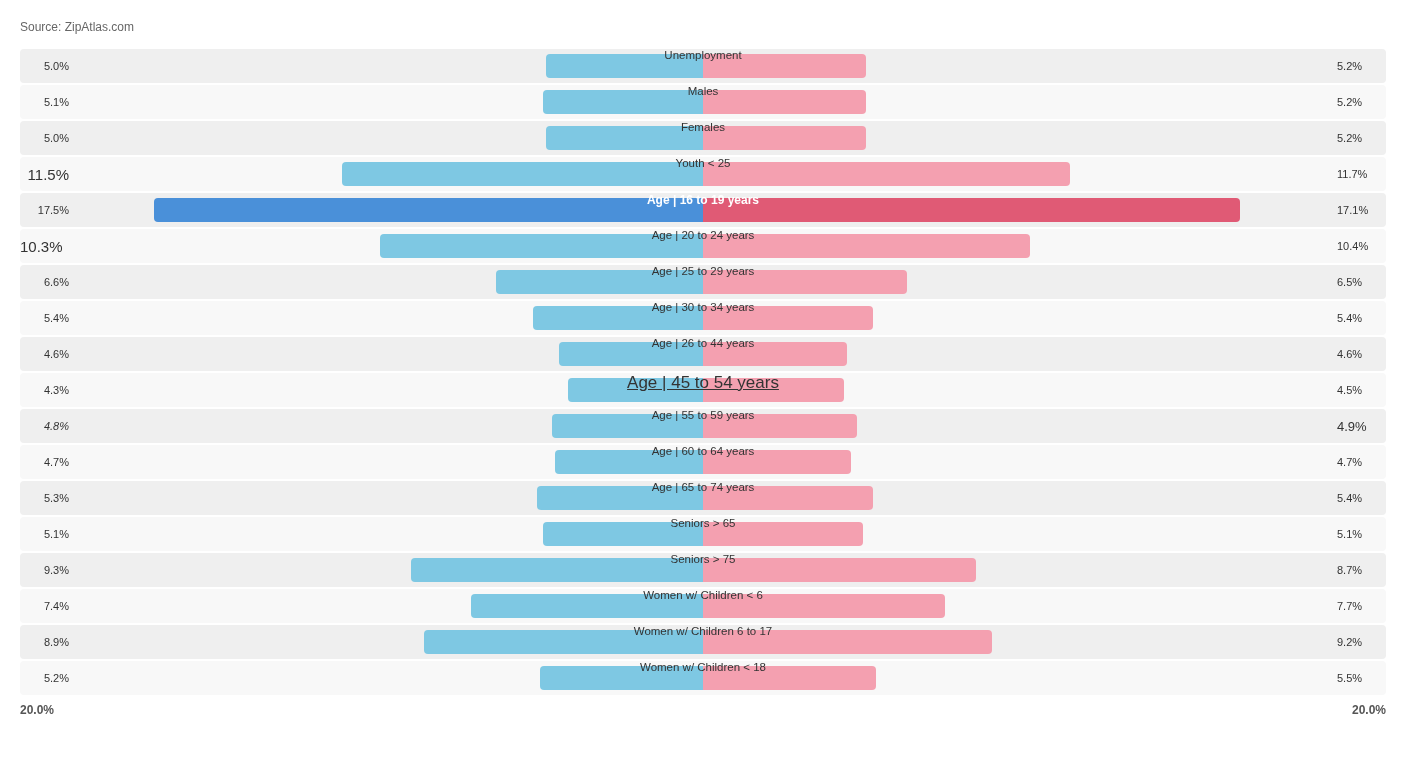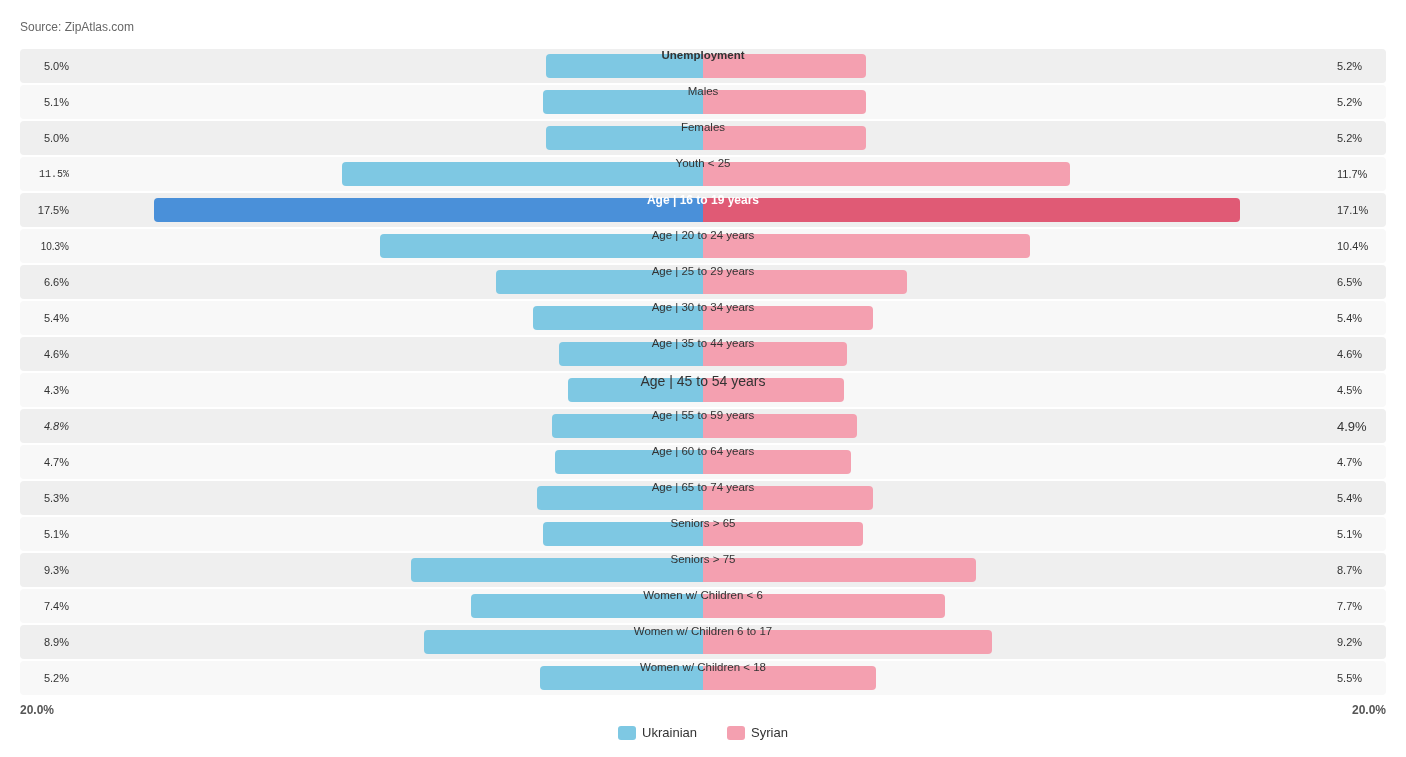--- a/index.html
+++ b/index.html
@@ -96,21 +96,21 @@
 
   <div class="chart-body" id="chart-body">
 
   <div class="row-container">
         <div class="row-bg row-bg-odd"></div>
         <div style="position: absolute; inset: 0px; display: flex; align-items: center;">
           <div style="width: 55px; text-align: right; font-size: 11px; color: rgb(51, 51, 51); padding-right: 6px; flex-shrink: 0; z-index: 20; position: relative;">5.0%</div>
           <div style="flex: 1 1 0%; position: relative; height: 100%;">
             <div style="position: absolute; right: 50%; top: 5px; bottom: 5px; width: 12.5%; border-radius: 4px 0px 0px 4px; background: rgb(126, 200, 227);"></div>
             <div style="position: absolute; left: 50%; top: 5px; bottom: 5px; width: 13%; border-radius: 0px 4px 4px 0px; background: rgb(244, 160, 176);"></div>
-            <div style="position: absolute; left: 50%; transform: translateX(-50%); font-size: 11.5px; color: rgb(51, 51, 51); white-space: nowrap; z-index: 15; font-weight: 700; text-align: center;">Unemployment</div>
+            <div style="position: absolute; left: 50%; transform: translateX(-50%); font-size: 11.5px; color: rgb(51, 51, 51); white-space: nowrap; z-index: 15; font-weight: 400; text-align: center;">Unemployment</div>
           </div>
           <div style="width: 55px; text-align: left; font-size: 11px; color: rgb(51, 51, 51); padding-left: 6px; flex-shrink: 0; z-index: 20; position: relative;">5.2%</div>
         </div>
       </div>
       <div class="row-container">
         <div class="row-bg row-bg-even"></div>
         <div style="position: absolute; inset: 0px; display: flex; align-items: center;">
           <div style="width: 55px; text-align: right; font-size: 11px; color: rgb(51, 51, 51); padding-right: 6px; flex-shrink: 0; z-index: 20; position: relative;">5.1%</div>
           <div style="flex: 1 1 0%; position: relative; height: 100%;">
             <div style="position: absolute; right: 50%; top: 5px; bottom: 5px; width: 12.75%; border-radius: 4px 0px 0px 4px; background: rgb(126, 200, 227);"></div>
@@ -128,21 +128,21 @@
             <div style="position: absolute; right: 50%; top: 5px; bottom: 5px; width: 12.5%; border-radius: 4px 0px 0px 4px; background: rgb(126, 200, 227);"></div>
             <div style="position: absolute; left: 50%; top: 5px; bottom: 5px; width: 13%; border-radius: 0px 4px 4px 0px; background: rgb(244, 160, 176);"></div>
             <div style="position: absolute; left: 50%; transform: translateX(-50%); font-size: 11.5px; color: rgb(51, 51, 51); white-space: nowrap; z-index: 15; font-weight: 500; text-align: center;">Females</div>
           </div>
           <div style="width: 55px; text-align: left; font-size: 11px; color: rgb(51, 51, 51); padding-left: 6px; flex-shrink: 0; z-index: 20; position: relative;">5.2%</div>
         </div>
       </div>
       <div class="row-container">
         <div class="row-bg row-bg-even"></div>
         <div style="position: absolute; inset: 0px; display: flex; align-items: center;">
-          <div style="width: 55px; text-align: right; font-size: 10px; color: rgb(51, 51, 51); padding-right: 6px; flex-shrink: 0; z-index: 20; position: relative; font-family: Liberation Mono, monospace;">11.5%</div>
+          <div style="width: 55px; text-align: right; font-size: 15px; color: rgb(51, 51, 51); padding-right: 6px; flex-shrink: 0; z-index: 20; position: relative;">11.5%</div>
           <div style="flex: 1 1 0%; position: relative; height: 100%;">
             <div style="position: absolute; right: 50%; top: 5px; bottom: 5px; width: 28.75%; border-radius: 4px 0px 0px 4px; background: rgb(126, 200, 227);"></div>
             <div style="position: absolute; left: 50%; top: 5px; bottom: 5px; width: 29.25%; border-radius: 0px 4px 4px 0px; background: rgb(244, 160, 176);"></div>
             <div style="position: absolute; left: 50%; transform: translateX(-50%); font-size: 11.5px; color: rgb(51, 51, 51); white-space: nowrap; z-index: 15; font-weight: 500; text-align: center;">Youth &lt; 25</div>
           </div>
           <div style="width: 55px; text-align: left; font-size: 11px; color: rgb(51, 51, 51); padding-left: 6px; flex-shrink: 0; z-index: 20; position: relative;">11.7%</div>
         </div>
       </div>
       <div class="row-container">
         <div class="row-bg row-bg-odd"></div>
@@ -152,21 +152,21 @@
             <div style="position: absolute; right: 50%; top: 5px; bottom: 5px; width: 43.75%; border-radius: 4px 0px 0px 4px; background: rgb(74, 144, 217);"></div>
             <div style="position: absolute; left: 50%; top: 5px; bottom: 5px; width: 42.75%; border-radius: 0px 4px 4px 0px; background: rgb(224, 90, 117);"></div>
             <div style="position: absolute; left: 50%; transform: translateX(-50%); font-size: 12px; color: rgb(255, 255, 255); white-space: nowrap; z-index: 15; font-weight: bold; text-align: center;">Age | 16 to 19 years</div>
           </div>
           <div style="width: 55px; text-align: left; font-size: 11px; color: rgb(51, 51, 51); padding-left: 6px; flex-shrink: 0; z-index: 20; position: relative;">17.1%</div>
         </div>
       </div>
       <div class="row-container">
         <div class="row-bg row-bg-even"></div>
         <div style="position: absolute; inset: 0px; display: flex; align-items: center;">
-          <div style="width: 55px; text-align: right; font-size: 10px; color: rgb(51, 51, 51); padding-right: 6px; flex-shrink: 0; z-index: 20; position: relative;">10.3%</div>
+          <div style="width: 55px; font-size: 15px; color: rgb(51, 51, 51); padding-right: 6px; flex-shrink: 0; z-index: 20; position: relative;">10.3%</div>
           <div style="flex: 1 1 0%; position: relative; height: 100%;">
             <div style="position: absolute; right: 50%; top: 5px; bottom: 5px; width: 25.75%; border-radius: 4px 0px 0px 4px; background: rgb(126, 200, 227);"></div>
             <div style="position: absolute; left: 50%; top: 5px; bottom: 5px; width: 26%; border-radius: 0px 4px 4px 0px; background: rgb(244, 160, 176);"></div>
             <div style="position: absolute; left: 50%; transform: translateX(-50%); font-size: 11.5px; color: rgb(51, 51, 51); white-space: nowrap; z-index: 15; font-weight: 500; text-align: center;">Age | 20 to 24 years</div>
           </div>
           <div style="width: 55px; text-align: left; font-size: 11px; color: rgb(51, 51, 51); padding-left: 6px; flex-shrink: 0; z-index: 20; position: relative;">10.4%</div>
         </div>
       </div>
       <div class="row-container">
         <div class="row-bg row-bg-odd"></div>
@@ -192,33 +192,33 @@
           <div style="width: 55px; text-align: left; font-size: 11px; color: rgb(51, 51, 51); padding-left: 6px; flex-shrink: 0; z-index: 20; position: relative;">5.4%</div>
         </div>
       </div>
       <div class="row-container">
         <div class="row-bg row-bg-odd"></div>
         <div style="position: absolute; inset: 0px; display: flex; align-items: center;">
           <div style="width: 55px; text-align: right; font-size: 11px; color: rgb(51, 51, 51); padding-right: 6px; flex-shrink: 0; z-index: 20; position: relative;">4.6%</div>
           <div style="flex: 1 1 0%; position: relative; height: 100%;">
             <div style="position: absolute; right: 50%; top: 5px; bottom: 5px; width: 11.5%; border-radius: 4px 0px 0px 4px; background: rgb(126, 200, 227);"></div>
             <div style="position: absolute; left: 50%; top: 5px; bottom: 5px; width: 11.5%; border-radius: 0px 4px 4px 0px; background: rgb(244, 160, 176);"></div>
-            <div style="position: absolute; left: 50%; transform: translateX(-50%); font-size: 11.5px; color: rgb(51, 51, 51); white-space: nowrap; z-index: 15; font-weight: 500; text-align: center;">Age | 35 to 44 years</div>
+            <div style="position: absolute; left: 50%; transform: translateX(-50%); font-size: 11.5px; color: rgb(51, 51, 51); white-space: nowrap; z-index: 15; font-weight: 500; text-align: center;">Age | 26 to 44 years</div>
           </div>
           <div style="width: 55px; text-align: left; font-size: 11px; color: rgb(51, 51, 51); padding-left: 6px; flex-shrink: 0; z-index: 20; position: relative;">4.6%</div>
         </div>
       </div>
       <div class="row-container">
         <div class="row-bg row-bg-even"></div>
         <div style="position: absolute; inset: 0px; display: flex; align-items: center;">
           <div style="width: 55px; text-align: right; font-size: 11px; color: rgb(51, 51, 51); padding-right: 6px; flex-shrink: 0; z-index: 20; position: relative;">4.3%</div>
           <div style="flex: 1 1 0%; position: relative; height: 100%;">
             <div style="position: absolute; right: 50%; top: 5px; bottom: 5px; width: 10.75%; border-radius: 4px 0px 0px 4px; background: rgb(126, 200, 227);"></div>
             <div style="position: absolute; left: 50%; top: 5px; bottom: 5px; width: 11.25%; border-radius: 0px 4px 4px 0px; background: rgb(244, 160, 176);"></div>
-            <div style="position: absolute; left: 50%; transform: translateX(-50%); font-size: 14px; color: rgb(51, 51, 51); white-space: nowrap; z-index: 15; font-weight: 500; text-align: right;">Age | 45 to 54 years</div>
+            <div style="position: absolute; left: 50%; transform: translateX(-50%); font-size: 17px; color: rgb(51, 51, 51); white-space: nowrap; z-index: 15; font-weight: 500; text-align: right; text-decoration: underline;">Age | 45 to 54 years</div>
           </div>
           <div style="width: 55px; text-align: left; font-size: 11px; color: rgb(51, 51, 51); padding-left: 6px; flex-shrink: 0; z-index: 20; position: relative;">4.5%</div>
         </div>
       </div>
       <div class="row-container">
         <div class="row-bg row-bg-odd"></div>
         <div style="position: absolute; inset: 0px; display: flex; align-items: center;">
           <div style="width: 55px; text-align: right; font-size: 11px; color: rgb(51, 51, 51); padding-right: 6px; flex-shrink: 0; z-index: 20; position: relative; font-style: italic;">4.8%</div>
           <div style="flex: 1 1 0%; position: relative; height: 100%;">
             <div style="position: absolute; right: 50%; top: 5px; bottom: 5px; width: 12%; border-radius: 4px 0px 0px 4px; background: rgb(126, 200, 227);"></div>
@@ -312,23 +312,13 @@
           <div style="width: 55px; text-align: left; font-size: 11px; color: rgb(51, 51, 51); padding-left: 6px; flex-shrink: 0; z-index: 20; position: relative;">5.5%</div>
         </div>
       </div>
     </div>
 
   <div class="axis-row">
     <span>20.0%</span>
     <span>20.0%</span>
   </div>
 
-  <div class="legend">
-    <div class="legend-item">
-      <div class="legend-color" style="background:#7ec8e3;"></div>
-      <span>Ukrainian</span>
-    </div>
-    <div class="legend-item">
-      <div class="legend-color" style="background:#f4a0b0;"></div>
-      <span>Syrian</span>
-    </div>
-  </div>
 </div>
 
 </body></html>

